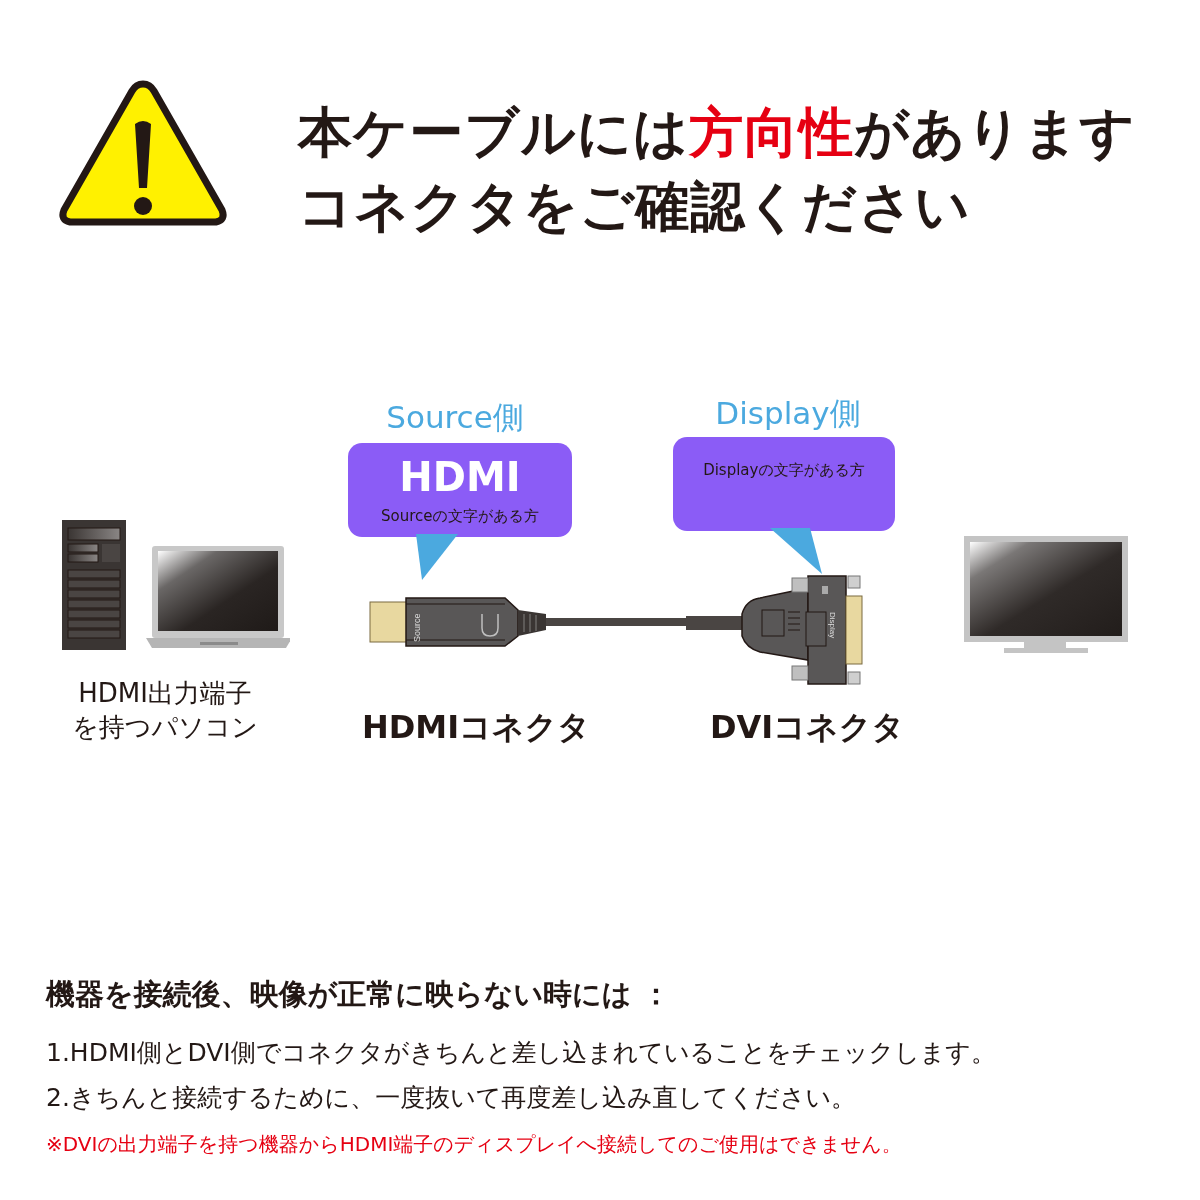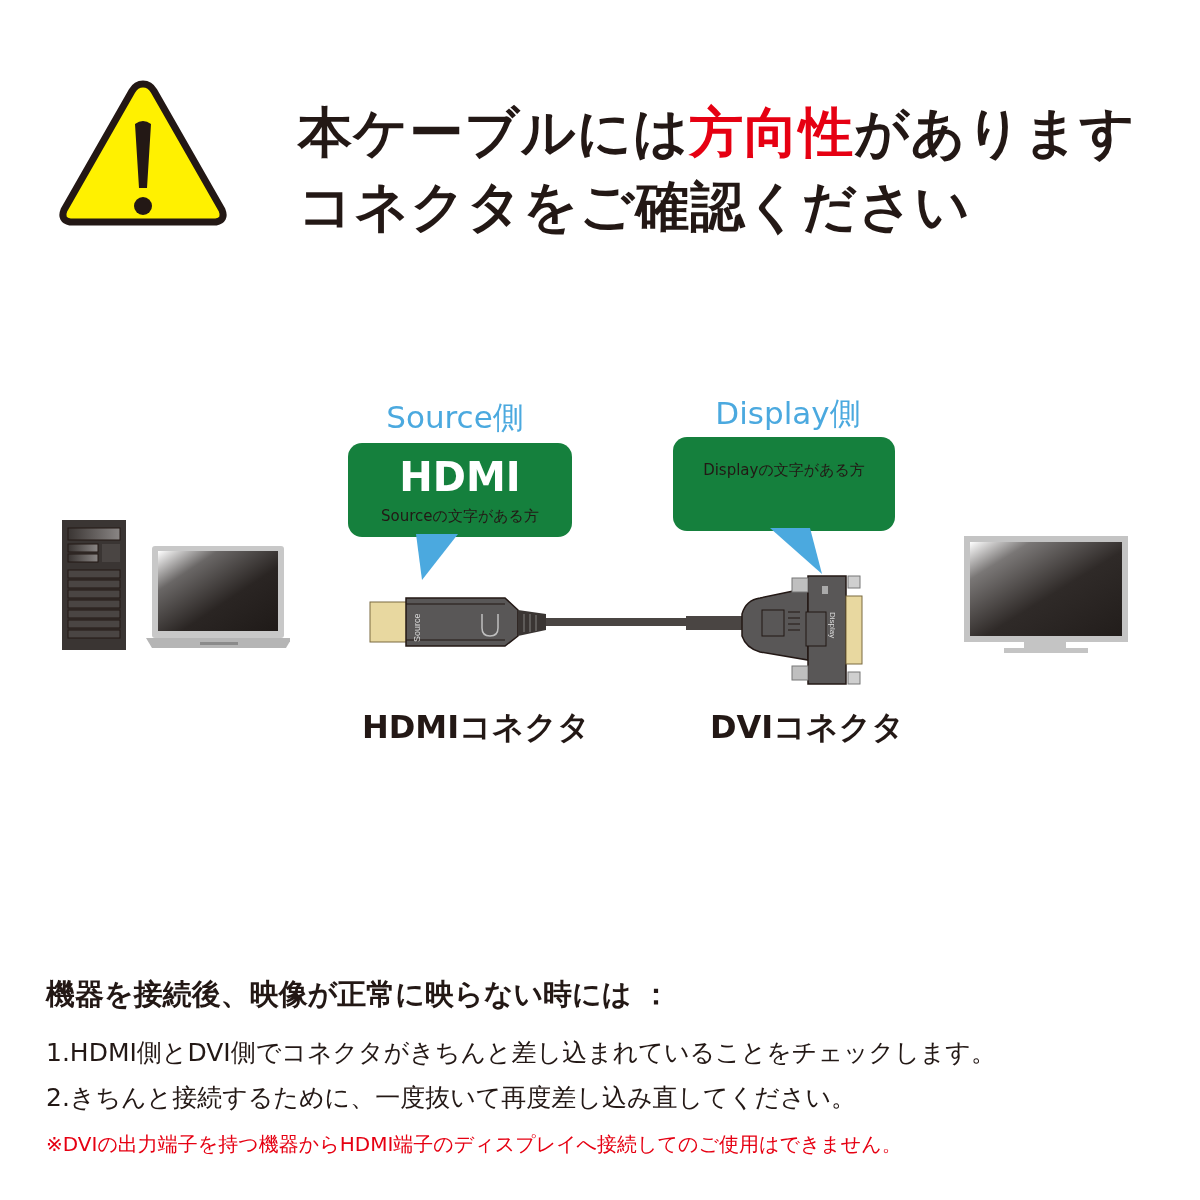--- a/index.html
+++ b/index.html
@@ -9,21 +9,21 @@
   }
   .abs { position: absolute; }
   .headline {
     left: 262px; font-weight: bold; font-size: 54px; letter-spacing: 1px; white-space: nowrap; line-height: 1; margin-left: 36px;
   }
   .headline .red { color: #e60012; }
   .side-label {
     color: #4ba9df; font-weight: normal; font-size: 31px; white-space: nowrap; text-align: center; line-height: 1;
   }
   .bubble {
-    background: #15803d; border-radius: 14px; text-align: center; color: #fff;
+    background: #8b5cf6; border-radius: 14px; text-align: center; color: #fff;
   }
   .bubble .big { font-weight: bold; font-size: 40px; line-height: 1; display: block; }
   .bubble .small { color: #231815; font-size: 15px; display: block; margin-top: 10px; white-space: nowrap; }
   .device-label { font-size: 26px; text-align: center; line-height: 34px; white-space: nowrap; }
   .conn-label { font-weight: bold; font-size: 32px; white-space: nowrap; line-height: 1; }
   .notes-title { font-weight: bold; font-size: 29px; white-space: nowrap; line-height: 1; }
   .note { font-size: 25px; white-space: nowrap; line-height: 1; }
   .warn { color: #e60012; font-size: 20px; white-space: nowrap; line-height: 1; }
 </style>
 </head>
@@ -85,20 +85,22 @@
       <rect x="8" y="102" width="52" height="8"></rect>
     <rect x="8" y="112" width="52" height="8"></rect>
   </g>
   <rect x="92" y="28" width="132" height="92" rx="3" fill="#c8c8c8"></rect>
   <rect x="98" y="33" width="120" height="80" fill="url(#scr)"></rect>
   <path d="M86 120 L232 120 L226 130 L92 130 Z" fill="#b5b5b5"></path>
   <rect x="140" y="124" width="38" height="3" fill="#8a8a8a"></rect>
 </svg>
 
 <div class="abs device-label" style="left:40px;top:676px;width:250px;">
+  <div>HDMI出力端子</div>
+  <div>を持つパソコン</div>
 </div>
 
 <svg class="abs" style="left:360px;top:570px;" width="540" height="120" viewBox="0 0 540 120">
 
   <rect x="10" y="32" width="38" height="40" fill="#e8d8a0" stroke="#7a6a40"></rect>
   <path d="M46 28 L145 28 L158 40 L158 66 L145 76 L46 76 Z" fill="#595757" stroke="#231815" stroke-width="1.5"></path>
   <line x1="46" y1="34" x2="145" y2="34" stroke="#231815"></line>
   <line x1="46" y1="70" x2="145" y2="70" stroke="#231815"></line>
   <text x="0" y="0" transform="translate(60 72) rotate(-90)" font-size="9" fill="#dddddd" font-family="Liberation Sans, sans-serif">Source</text>
   <path d="M122 44 L122 58 Q122 66 130 66 Q138 66 138 58 L138 44" fill="none" stroke="#bfbfbf" stroke-width="1.5"></path>

